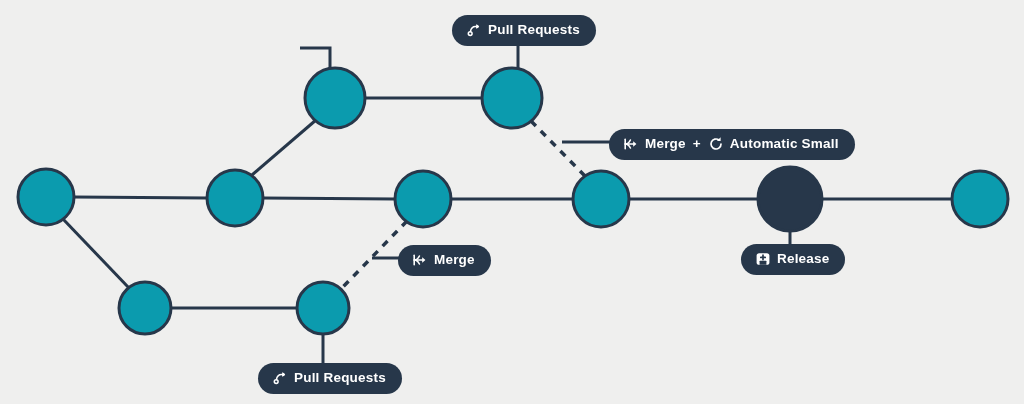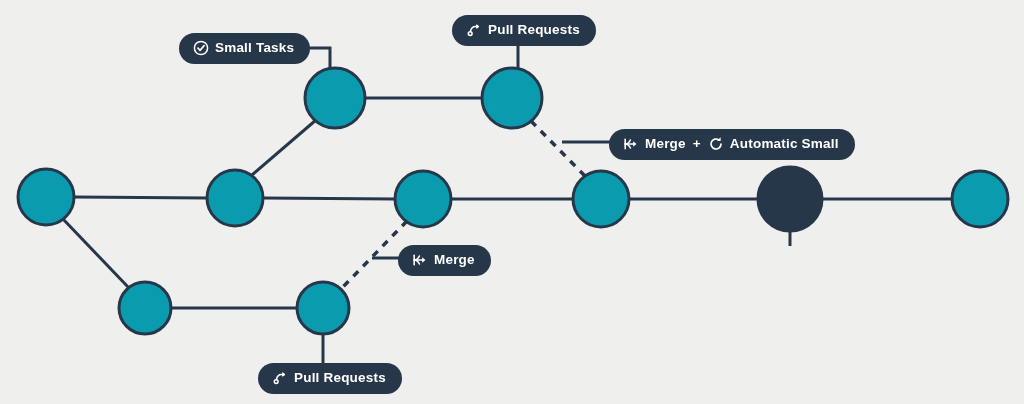--- a/index.html
+++ b/index.html
@@ -136,29 +136,20 @@
       <circle class="node-circle node-teal" cx="601" cy="199" r="28"></circle>
       <circle class="node-circle node-dark" cx="790" cy="199" r="32"></circle>
       <circle class="node-circle node-teal" cx="980" cy="199" r="28"></circle>
       <circle class="node-circle node-teal" cx="335" cy="98" r="30"></circle>
       <circle class="node-circle node-teal" cx="512" cy="98" r="30"></circle>
       <circle class="node-circle node-teal" cx="145" cy="308" r="26"></circle>
       <circle class="node-circle node-teal" cx="323" cy="308" r="26"></circle>
     </g>
   </svg>
 
-  <div class="label-pill" style="left:179px; top:33px;">
-    <span class="pill-icon">
-      <svg viewBox="0 0 16 16" width="16" height="16">
-        <circle cx="8" cy="8" r="6.6" fill="none" stroke="#ffffff" stroke-width="1.5"></circle>
-        <path d="M5 8.2 L7.1 10.3 L11.1 5.6" fill="none" stroke="#ffffff" stroke-width="1.7" stroke-linecap="round" stroke-linejoin="round"></path>
-      </svg>
-    </span>
-    <span class="pill-text">Small Tasks</span>
-  </div>
 
   <div class="label-pill" style="left:452px; top:15px;">
     <span class="pill-icon">
       <svg viewBox="0 0 16 16" width="16" height="16">
         <circle cx="4.2" cy="11.6" r="1.9" fill="none" stroke="#ffffff" stroke-width="1.5"></circle>
         <circle cx="11.2" cy="4.4" r="1.5" fill="#ffffff"></circle>
         <path d="M4.4 9.6 C 4.9 6.4 7.0 4.4 9.6 4.4" fill="none" stroke="#ffffff" stroke-width="1.5" stroke-linecap="round"></path>
         <path d="M10.4 1.9 L13.2 4.4 L10.4 6.9 Z" fill="#ffffff"></path>
       </svg>
     </span>
@@ -192,20 +183,30 @@
         <path d="M2.2 3.2 L2.2 12.8" fill="none" stroke="#ffffff" stroke-width="1.6" stroke-linecap="round"></path>
         <path d="M2.2 8 L10.6 8" fill="none" stroke="#ffffff" stroke-width="1.6" stroke-linecap="round"></path>
         <path d="M2.4 8 C 5.2 8 6.6 5.6 7.4 4.0" fill="none" stroke="#ffffff" stroke-width="1.6" stroke-linecap="round"></path>
         <path d="M2.4 8 C 5.2 8 6.6 10.4 7.4 12.0" fill="none" stroke="#ffffff" stroke-width="1.6" stroke-linecap="round"></path>
         <path d="M10.2 5.3 L13.4 8 L10.2 10.7 Z" fill="#ffffff"></path>
       </svg>
     </span>
     <span class="pill-text">Merge</span>
   </div>
 
+  <div class="label-pill" style="left:741px; top:244px;">
+    <span class="pill-icon">
+      <svg viewBox="0 0 16 16" width="16" height="16">
+        <rect x="1.6" y="2.2" width="12.8" height="11.6" rx="2.6" ry="2.6" fill="#ffffff"></rect>
+        <rect x="4.6" y="9.7" width="6.8" height="4.1" rx="0.6" ry="0.6" fill="#27374a"></rect>
+        <path d="M8 4.2 L8 8.6 M5.8 6.4 L10.2 6.4" stroke="#27374a" stroke-width="1.7" stroke-linecap="round"></path>
+      </svg>
+    </span>
+    <span class="pill-text">Release</span>
+  </div>
 
   <div class="label-pill" style="left:258px; top:363px;">
     <span class="pill-icon">
       <svg viewBox="0 0 16 16" width="16" height="16">
         <circle cx="4.2" cy="11.6" r="1.9" fill="none" stroke="#ffffff" stroke-width="1.5"></circle>
         <circle cx="11.2" cy="4.4" r="1.5" fill="#ffffff"></circle>
         <path d="M4.4 9.6 C 4.9 6.4 7.0 4.4 9.6 4.4" fill="none" stroke="#ffffff" stroke-width="1.5" stroke-linecap="round"></path>
         <path d="M10.4 1.9 L13.2 4.4 L10.4 6.9 Z" fill="#ffffff"></path>
       </svg>
     </span>

